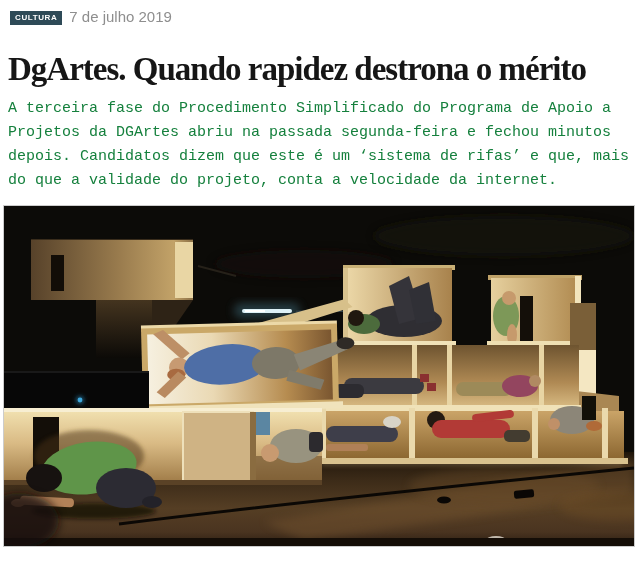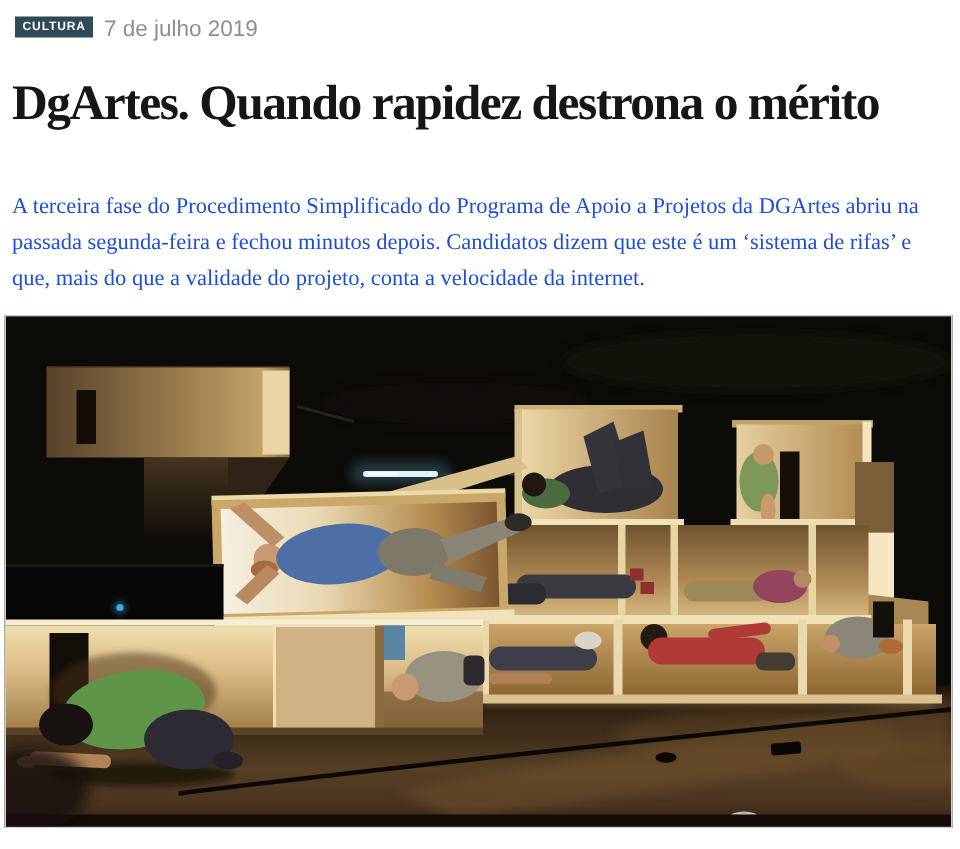--- a/index.html
+++ b/index.html
@@ -1,25 +1,25 @@
 <!DOCTYPE html>
 <html><head>
 <meta charset="utf-8">
 <style>
   html,body{margin:0;padding:0;background:#ffffff;width:640px;height:566px;overflow:hidden;}
   .page{width:640px;height:566px;background:#fff;font-family:"Liberation Sans",sans-serif;}
-  .kicker-row{margin:11px 0 0 10px;display:flex;align-items:flex-start;height:14px;}
+  .kicker-row{margin:11px 0 0 10px;display:flex;align-items:flex-end;height:14px;}
   .badge{background:#2e4a57;color:#ffffff;font-size:8px;font-weight:bold;
          letter-spacing:.6px;padding:2px 5px 2px 5px;line-height:10px;text-transform:uppercase;}
   .date{color:#8e8e8e;font-size:15px;margin-left:7px;}
   h1.headline{font-family:Liberation Serif, serif;font-weight:700;
       font-size:33px;line-height:40px;letter-spacing:-1px;color:#161616;
       margin:24px 8px 0 8px;white-space:nowrap;}
-  p.lede{font-family:Liberation Serif, serif;font-size:15px;
-      line-height:24px;color:#1d4ed8;margin:37px 10px 0 8px;}
+  p.lede{font-family:Liberation Mono, monospace;font-size:15px;
+      line-height:24px;color:#15803d;margin:8px 10px 0 8px;}
   figure.photo{margin:12px 3px 0 3px;padding:0;border:1px solid #cccccc;width:630px;height:340px;
       background:#0c0b08;}
   figure.photo svg{display:block;}
   .dotted-separator{margin:20px 0 0 130px;width:341px;height:4px;
       background:repeating-linear-gradient(to right,#161616 0 3.6px,transparent 3.6px 7.8px);}
 </style>
 </head>
 <body>
 
 <div class="page">

